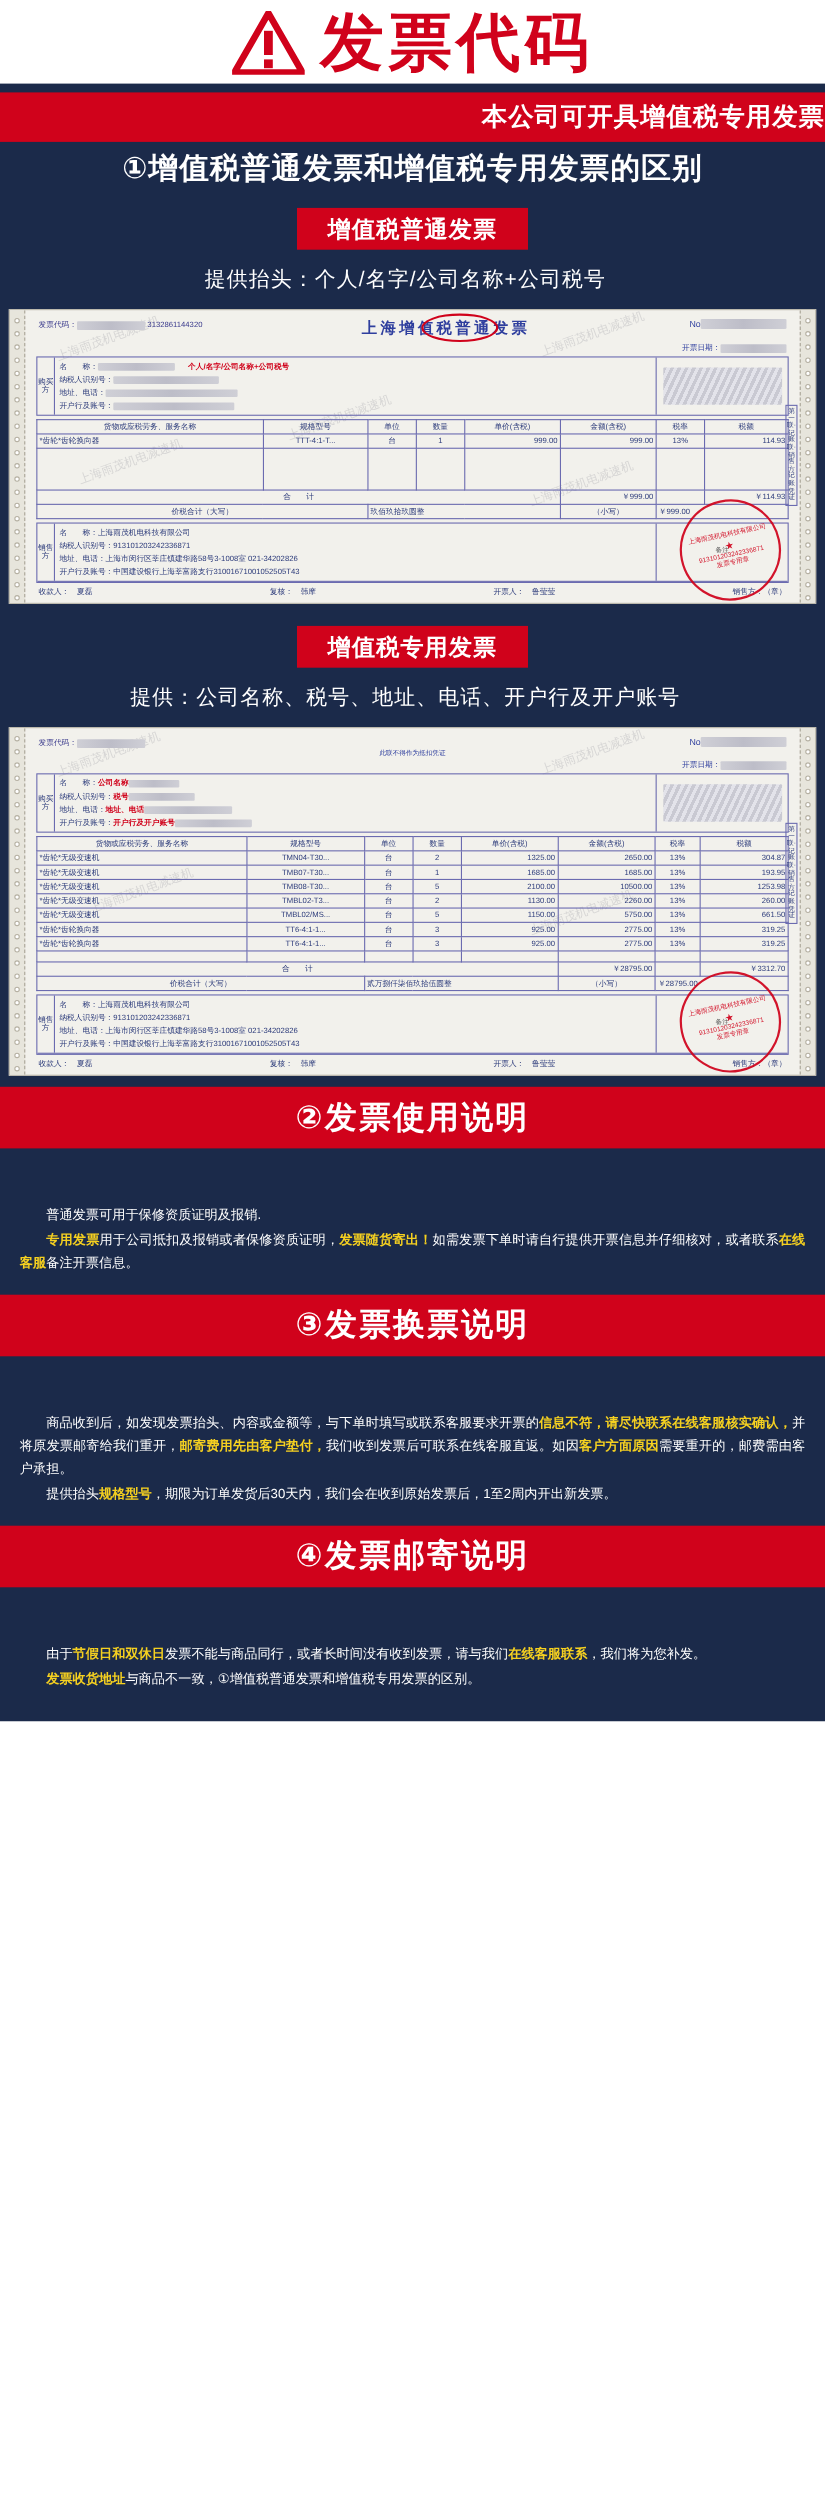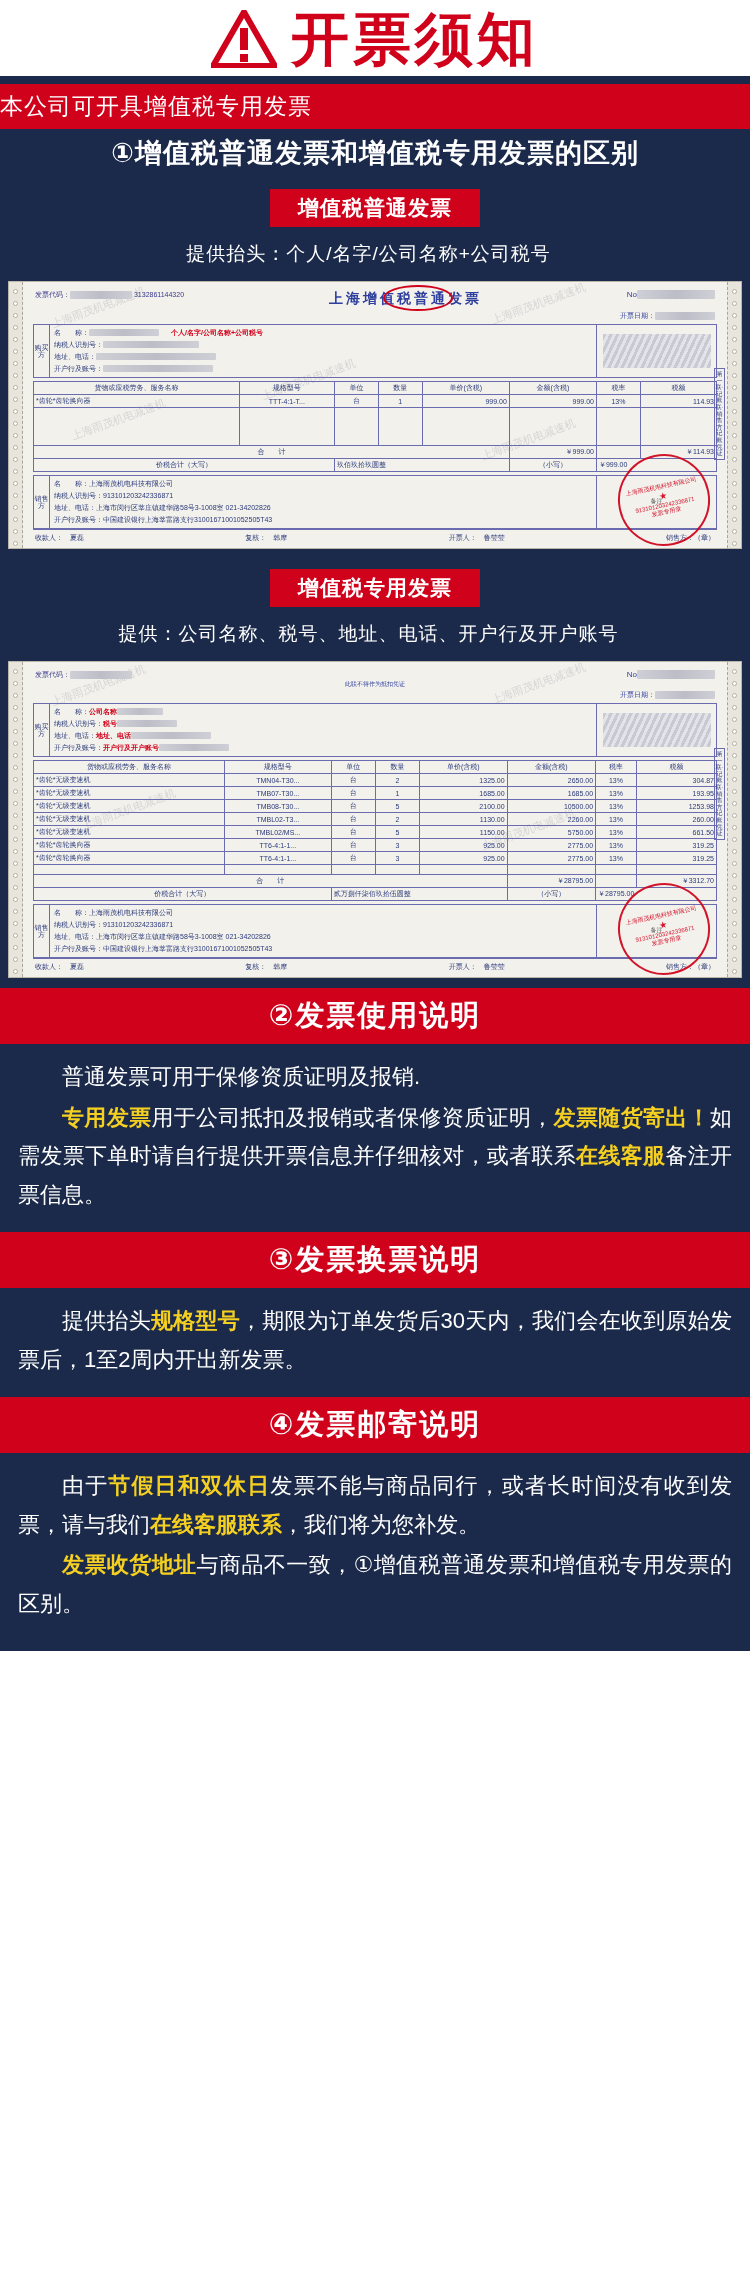--- a/index.html
+++ b/index.html
@@ -42,22 +42,22 @@
     text-align:center;
     font-size:27px;
     font-weight:bold;
     letter-spacing:1px;
     padding:6px 0 8px 0;
   }
   .red-band {
     background:#d0021b;
     color:#ffffff;
     font-size:23px;
-    font-weight:normal;
-    text-align:left;
+    font-weight:bold;
+    text-align:right;
     padding:7px 0;
     letter-spacing:1px;
   }
   .red-pill-wrap { text-align:center; padding:10px 0 4px 0; }
   .red-pill {
     display:inline-block;
     background:#d0021b;
     color:#fff;
     font-size:21px;
     font-weight:bold;
@@ -206,43 +206,44 @@
   }
   .side-strip {
     position:absolute; right:16px; top:86px; width:11px;
     font-size:6px; color:#2b3a7a; line-height:1.1; text-align:center;
     border:1px solid #6b6bb0; padding:2px 0;
   }
 
   
   .txt-block {
     color:#ffffff;
-    font-size:22px;
+    font-size:12px;
     line-height:1.75;
-    padding:14px 18px 16px 18px;
+    padding:2px 18px 16px 18px;
     text-align:justify;
+    margin-top:48px;
   }
   .txt-block p { margin:0 0 2px 0; text-indent:2em; }
   .hl { color:#f5d020; font-weight:bold; }
 </style>
 </head>
 <body>
 
 <div class="page">
 
   <div class="top-banner">
     <div class="top-banner-inner">
       <span class="warn-icon">
         <svg width="66" height="58" viewBox="0 0 66 58">
           <polygon points="33,2 64,56 2,56" fill="none" stroke="#d0021b" stroke-width="6" stroke-linejoin="round"></polygon>
           <rect x="29" y="18" width="8" height="22" fill="#d0021b"></rect>
           <rect x="29" y="44" width="8" height="8" fill="#d0021b"></rect>
         </svg>
       </span>
-      <span class="top-title">开票须知</span>
+      <span class="top-title">发票代码</span>
     </div>
   </div>
 
   <div class="dark">
 
     <div class="red-band">本公司可开具增值税专用发票</div>
 
     <div class="headline">①增值税普通发票和增值税专用发票的区别</div>
 
     <div class="red-pill-wrap">
@@ -662,20 +663,23 @@
         <span>普通发票可用于保修资质证明及报销.</span>
       </p>
       <p>
         <span class="hl">专用发票</span><span>用于公司抵扣及报销或者保修资质证明，</span><span class="hl">发票随货寄出！</span><span>如需发票下单时请自行提供开票信息并仔细核对，或者联系</span><span class="hl">在线客服</span><span>备注开票信息。</span>
       </p>
     </div>
 
     <div class="section-title-red">③发票换票说明</div>
     <div class="txt-block">
       <p>
+        <span>商品收到后，如发现发票抬头、内容或金额等，与下单时填写或联系客服要求开票的</span><span class="hl">信息不符，请尽快联系在线客服核实确认，</span><span>并将原发票邮寄给我们重开，</span><span class="hl">邮寄费用先由客户垫付，</span><span>我们收到发票后可联系在线客服直返。如因</span><span class="hl">客户方面原因</span><span>需要重开的，邮费需由客户承担。</span>
+      </p>
+      <p>
         <span>提供抬头</span><span class="hl">规格型号</span><span>，期限为订单发货后30天内，我们会在收到原始发票后，1至2周内开出新发票。</span>
       </p>
     </div>
 
     <div class="section-title-red">④发票邮寄说明</div>
     <div class="txt-block">
       <p>
         <span>由于</span><span class="hl">节假日和双休日</span><span>发票不能与商品同行，或者长时间没有收到发票，请与我们</span><span class="hl">在线客服联系</span><span>，我们将为您补发。</span>
       </p>
       <p>

